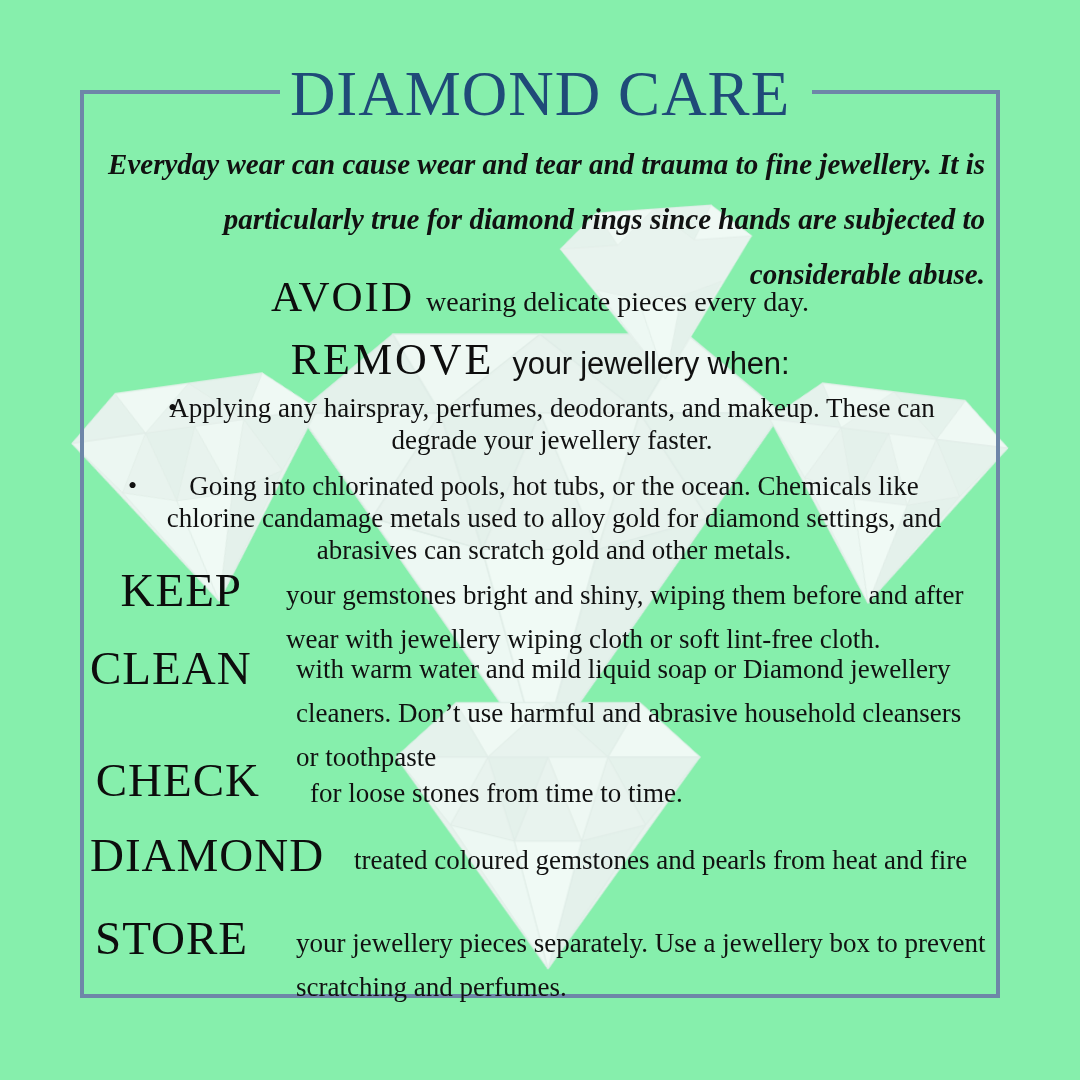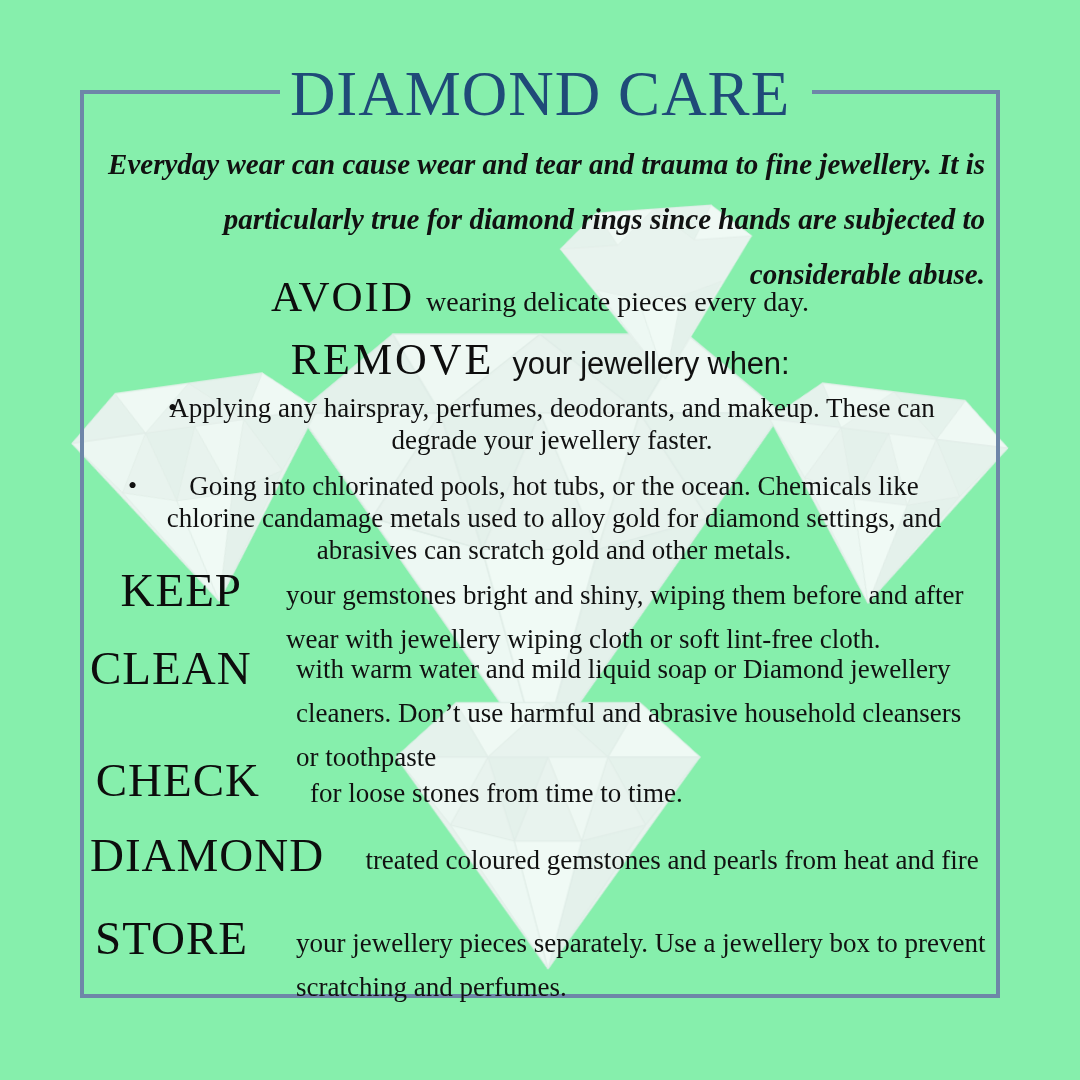--- a/index.html
+++ b/index.html
@@ -227,21 +227,21 @@
 
   #row-keep    .kw-label { width: 152px; }
   #row-clean   .kw-label { width: 160px; }
   #row-check   .kw-label { width: 170px; }
   #row-protect .kw-label { width: 218px; }
   #row-store   .kw-label { width: 158px; text-align: right; }
 
   #row-keep    .kw-body { padding-top: 6px; }
   #row-clean   .kw-body { padding-top: 2px; padding-left: 14px; }
   #row-check   .kw-body { padding-top: 14px; padding-left: 18px; }
-  #row-protect .kw-body { padding-top: 6px; padding-left: 14px; text-align: center; }
+  #row-protect .kw-body { padding-top: 6px; padding-left: 14px; }
   #row-store   .kw-body { padding-top: 6px; padding-left: 16px; }
 </style>
 </head>
 <body>
 
 <div class="page">
 
   <svg class="watermark" viewBox="0 0 1080 1080" xmlns="http://www.w3.org/2000/svg">
     <g fill="#eef3f2" stroke="#e4ecea" stroke-width="1.2" opacity="0.95">
 

